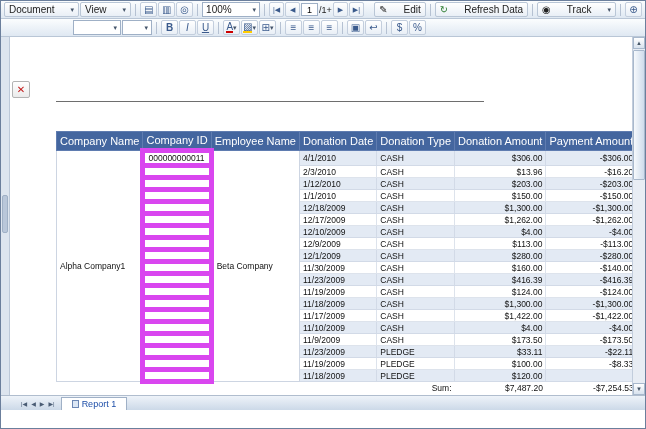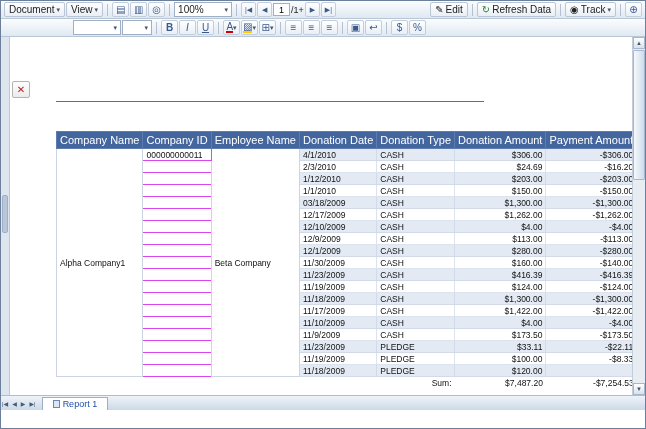--- a/index.html
+++ b/index.html
@@ -10,21 +10,21 @@
     font-family:"Liberation Sans","DejaVu Sans",sans-serif; font-size:11px; color:#222;
   }
   
   .toolbar {
     display:flex; align-items:center; height:18px; padding:0 3px; gap:1px;
     background:linear-gradient(#fbfdfe,#dfe8f2); border-bottom:1px solid #b9c6d6;
     font-size:10px; white-space:nowrap;
   }
   .tb-sep { width:1px; height:12px; background:#b5c1d2; margin:0 3px; flex:0 0 auto; }
   .tb-btn {
-    display:inline-flex; align-items:center; gap:2px; height:15px; padding:0 4px;
+    display:inline-flex; align-items:center; gap:16px; height:15px; padding:0 4px;
     border:1px solid #b9c6d6; background:linear-gradient(#ffffff,#e9eff6);
     border-radius:2px; cursor:default;
   }
   .tb-icon {
     display:inline-flex; align-items:center; justify-content:center;
     width:17px; height:15px; border:1px solid #c3cedd; border-radius:2px;
     background:linear-gradient(#ffffff,#e9eff6); font-size:10px; color:#3a5a8c;
   }
   .tb-icon.small { font-size:7px; width:15px; }
   .chev { font-size:7px; color:#44546a; }
@@ -56,32 +56,32 @@
   }
   .page-title { position:absolute; left:55px; top:24px; width:466px; text-align:center; font-weight:bold; font-size:11.5px; color:#000; }
   .divider { position:absolute; left:55px; top:64px; width:428px; border-top:1px solid #6e6e6e; height:0; }
   
   .report-table { position:absolute; left:55px; top:94px; border-collapse:collapse; table-layout:fixed; }
   .report-table th {
     background:var(--header-bg,#44669f); color:#fff; font-weight:normal; font-size:11px;
     text-align:left; padding:2px 3px; border:1px solid #5f7cb0; white-space:nowrap; overflow:hidden; height:14px;
   }
   .report-table td { font-size:8.5px; height:12px; padding:0 3px; white-space:nowrap; overflow:hidden; color:#111; background:#fff; }
-  .report-table td.idcell   { border:1px solid #d946ef; }
+  .report-table td.idcell   { border:5px solid #d946ef; }
   .report-table td.merged   { border:1px solid #cdd5e2; vertical-align:middle;margin-top:27px; }
   .report-table td.datacell { border:1px solid #dde3ec; }
   .report-table td.shade    { background:var(--row-shade,#e3eaf4); border-color:#d2dae7; }
   .report-table td.num      { text-align:right;margin-top:10px; }
   .report-table tfoot td    { border:none; border-top:1px solid #8d99ad; height:13px; }
   .report-table tfoot td.nob{ border:none; }
   
   .tabbar {
     position:absolute; left:0; right:0; bottom:18px; height:15px;
     background:linear-gradient(#eef3f9,#ccd9e8); border-top:1px solid #b0bdce;
-    display:flex; align-items:flex-end; padding-left:0; font-size:9px;
+    display:flex; align-items:flex-end; padding-left:19px; font-size:9px;
   }
   .tab-nav { display:flex; gap:2px; align-items:center; height:100%; padding-right:5px; }
   .tab-nav .arr { font-size:6px; color:#4a5c74; padding:0 1px; }
   .tab {
     background:#fff; border:1px solid #9fb0c6; border-bottom:none;
     padding:0 10px; color:var(--accent,#1d4ea8); height:13px; display:flex; align-items:center; gap:3px;
   }
   .tab .ticon { width:7px; height:8px; border:1px solid #6c87b4; background:#dce7f5; display:inline-block; }
   .statusbar {
     position:absolute; left:0; right:0; bottom:0; height:18px;
@@ -255,40 +255,40 @@
             <td class="merged" rowspan="19">Beta Company</td>
             <td class="datacell shade">4/1/2010</td>
             <td class="datacell shade">CASH</td>
             <td class="datacell num shade">$306.00</td>
             <td class="datacell num shade">-$306.00</td>
           </tr>
           <tr>
             <td class="idcell"></td>
             <td class="datacell">2/3/2010</td>
             <td class="datacell">CASH</td>
-            <td class="datacell num">$24.69</td>
+            <td class="datacell num">$13.96</td>
             <td class="datacell num">-$16.20</td>
           </tr>
           <tr>
             <td class="idcell"></td>
             <td class="datacell shade">1/12/2010</td>
             <td class="datacell shade">CASH</td>
             <td class="datacell num shade">$203.00</td>
             <td class="datacell num shade">-$203.00</td>
           </tr>
           <tr>
             <td class="idcell"></td>
             <td class="datacell">1/1/2010</td>
             <td class="datacell">CASH</td>
             <td class="datacell num">$150.00</td>
             <td class="datacell num">-$150.00</td>
           </tr>
           <tr>
             <td class="idcell"></td>
-            <td class="datacell shade">03/18/2009</td>
+            <td class="datacell shade">12/18/2009</td>
             <td class="datacell shade">CASH</td>
             <td class="datacell num shade">$1,300.00</td>
             <td class="datacell num shade">-$1,300.00</td>
           </tr>
           <tr>
             <td class="idcell"></td>
             <td class="datacell">12/17/2009</td>
             <td class="datacell">CASH</td>
             <td class="datacell num">$1,262.00</td>
             <td class="datacell num">-$1,262.00</td>

